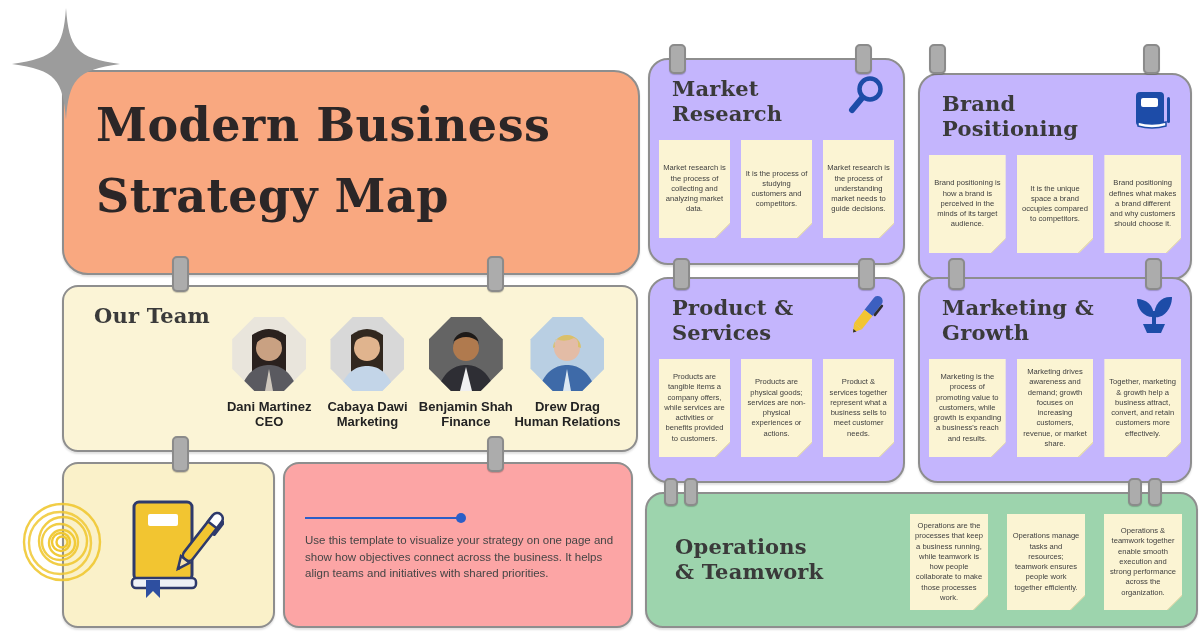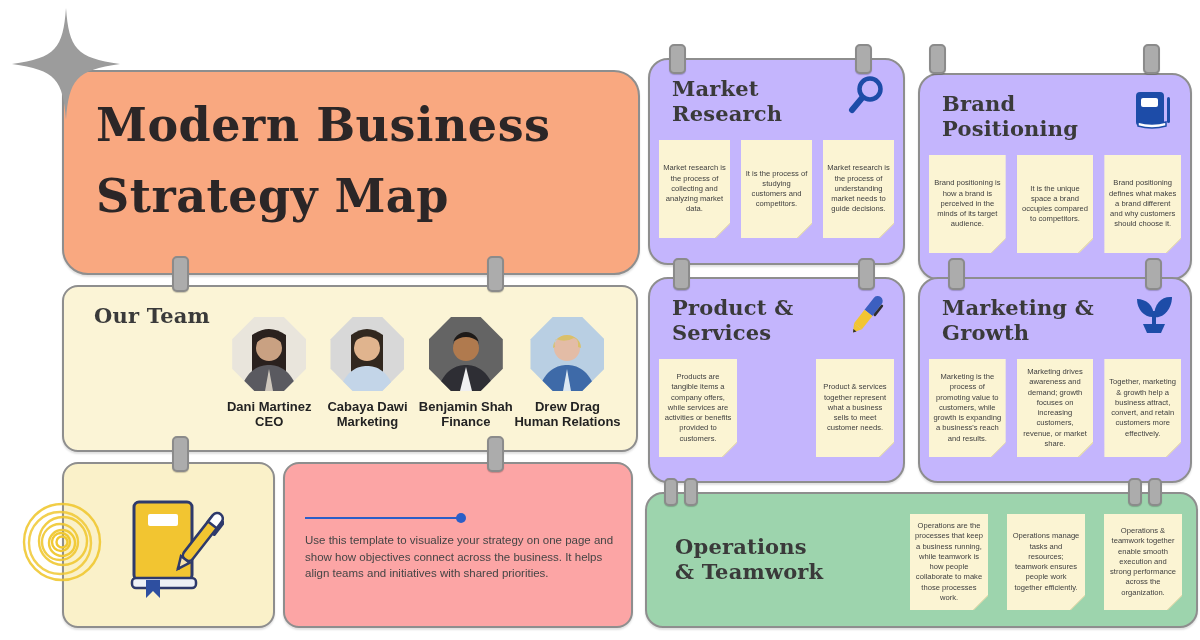--- a/index.html
+++ b/index.html
@@ -246,20 +246,23 @@
           <rect x="16" y="19" width="10" height="17" fill="#f2c531"></rect>
           <path d="M16 36 L26 36 L21 44 Z" fill="#f2c531"></path>
           <path d="M19 41 L23 41 L21 44 Z" fill="#2e2e2e"></path>
           <rect x="26" y="4" width="2.6" height="14" rx="1.3" fill="#2e2e2e"></rect>
         </g>
       </svg>
     </span>
     <div class="notes">
       <div class="sticky">
           <span>Products are tangible items a company offers, while services are activities or benefits provided to customers.</span>
+        </div>
+      <div class="sticky">
+          <span>Products are physical goods; services are non-physical experiences or actions.</span>
         </div>
       <div class="sticky">
           <span>Product &amp; services together represent what a business sells to meet customer needs.</span>
         </div>
     </div>
   </section>
 
   <section class="panel blue" id="mg-panel">
     <h2 class="panel-title">Marketing &amp;
 Growth</h2>

